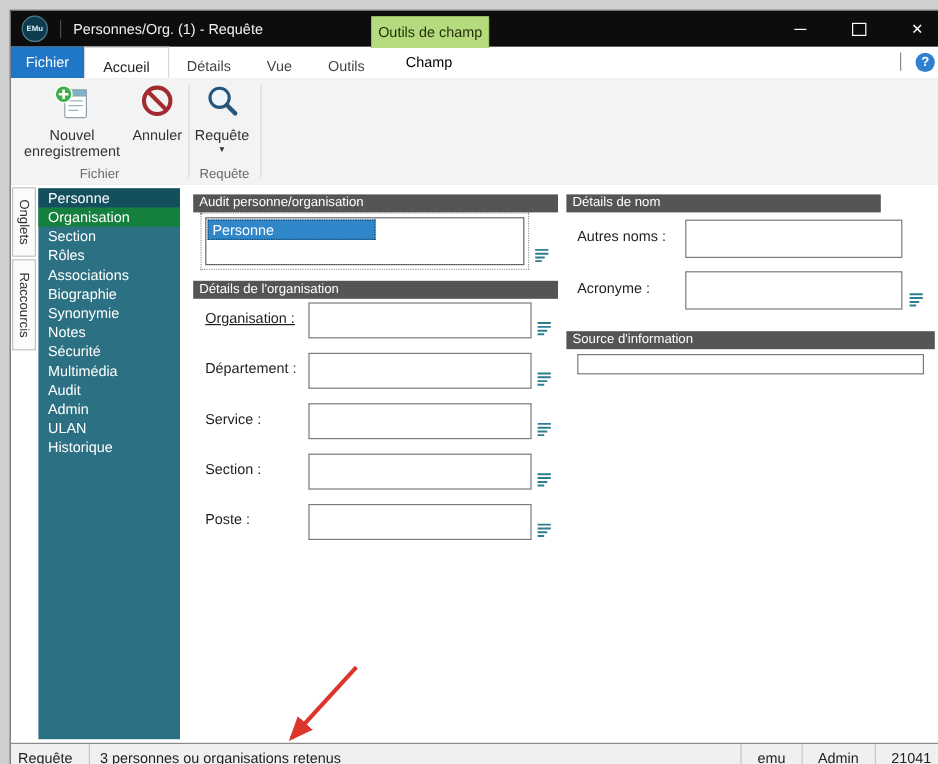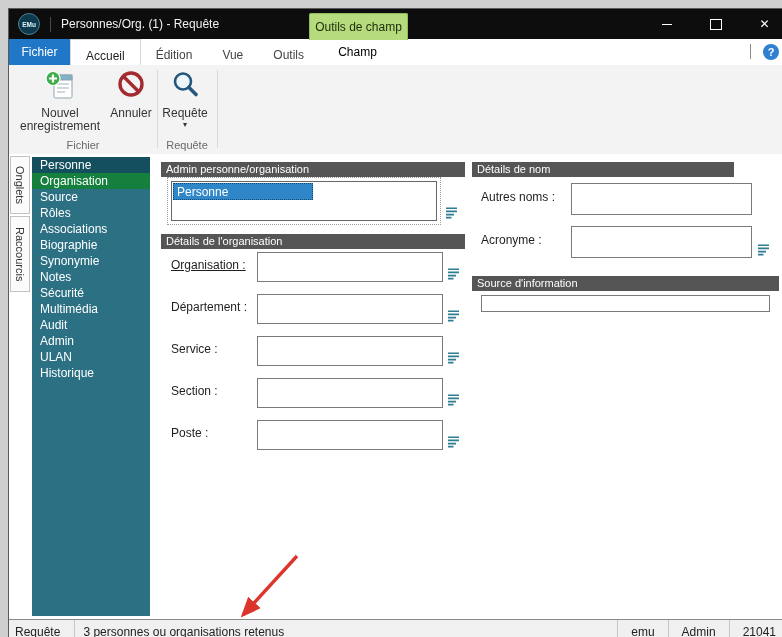--- a/index.html
+++ b/index.html
@@ -96,21 +96,21 @@
         </div>
       <div class="win-btn">✕</div>
     </div>
   </div>
 
   <div class="contextual-tab">Outils de champ</div>
 
   <div class="tabrow">
     <div class="tab-file">Fichier</div>
     <div class="tab active">Accueil</div>
-    <div class="tab">Édition</div>
+    <div class="tab">Détails</div>
     <div class="tab">Vue</div>
     <div class="tab">Outils</div>
   </div>
   <div class="tab-champ">Champ</div>
   <div class="tabrow-right">
     <div><span class="chevron-up"></span></div>
     <div class="help-btn">?</div>
   </div>
 
   <div class="ribbon">
@@ -154,35 +154,35 @@
   </div>
 
   <div class="main">
 
     <div class="rail-tab" id="rail-onglets">Onglets</div>
     <div class="rail-tab" id="rail-raccourcis">Raccourcis</div>
 
     <div class="sidebar">
       <div class="side-item dark">Personne</div>
       <div class="side-item selected">Organisation</div>
-      <div class="side-item">Source</div>
+      <div class="side-item">Section</div>
       <div class="side-item">Rôles</div>
       <div class="side-item">Associations</div>
       <div class="side-item">Biographie</div>
       <div class="side-item">Synonymie</div>
       <div class="side-item">Notes</div>
       <div class="side-item">Sécurité</div>
       <div class="side-item">Multimédia</div>
       <div class="side-item">Audit</div>
       <div class="side-item">Admin</div>
       <div class="side-item">ULAN</div>
       <div class="side-item">Historique</div>
     </div>
 
-    <div class="section-hdr" id="hdr-type">Admin personne/organisation</div>
+    <div class="section-hdr" id="hdr-type">Audit personne/organisation</div>
     <div class="listbox">
       <div class="list-sel">Personne</div>
     </div>
     <div class="ftool" style="left:435px; top:51px;">
       <svg width="15" height="15" viewBox="0 0 15 15">
           <path d="M2 3.2h11 M2 6.4h11 M2 9.6h8 M2 12.6h5.5" stroke="#2e7d90" stroke-width="1.6" fill="none"></path>
         </svg>
     </div>
 
     <div class="section-hdr" id="hdr-org">Détails de l'organisation</div>

